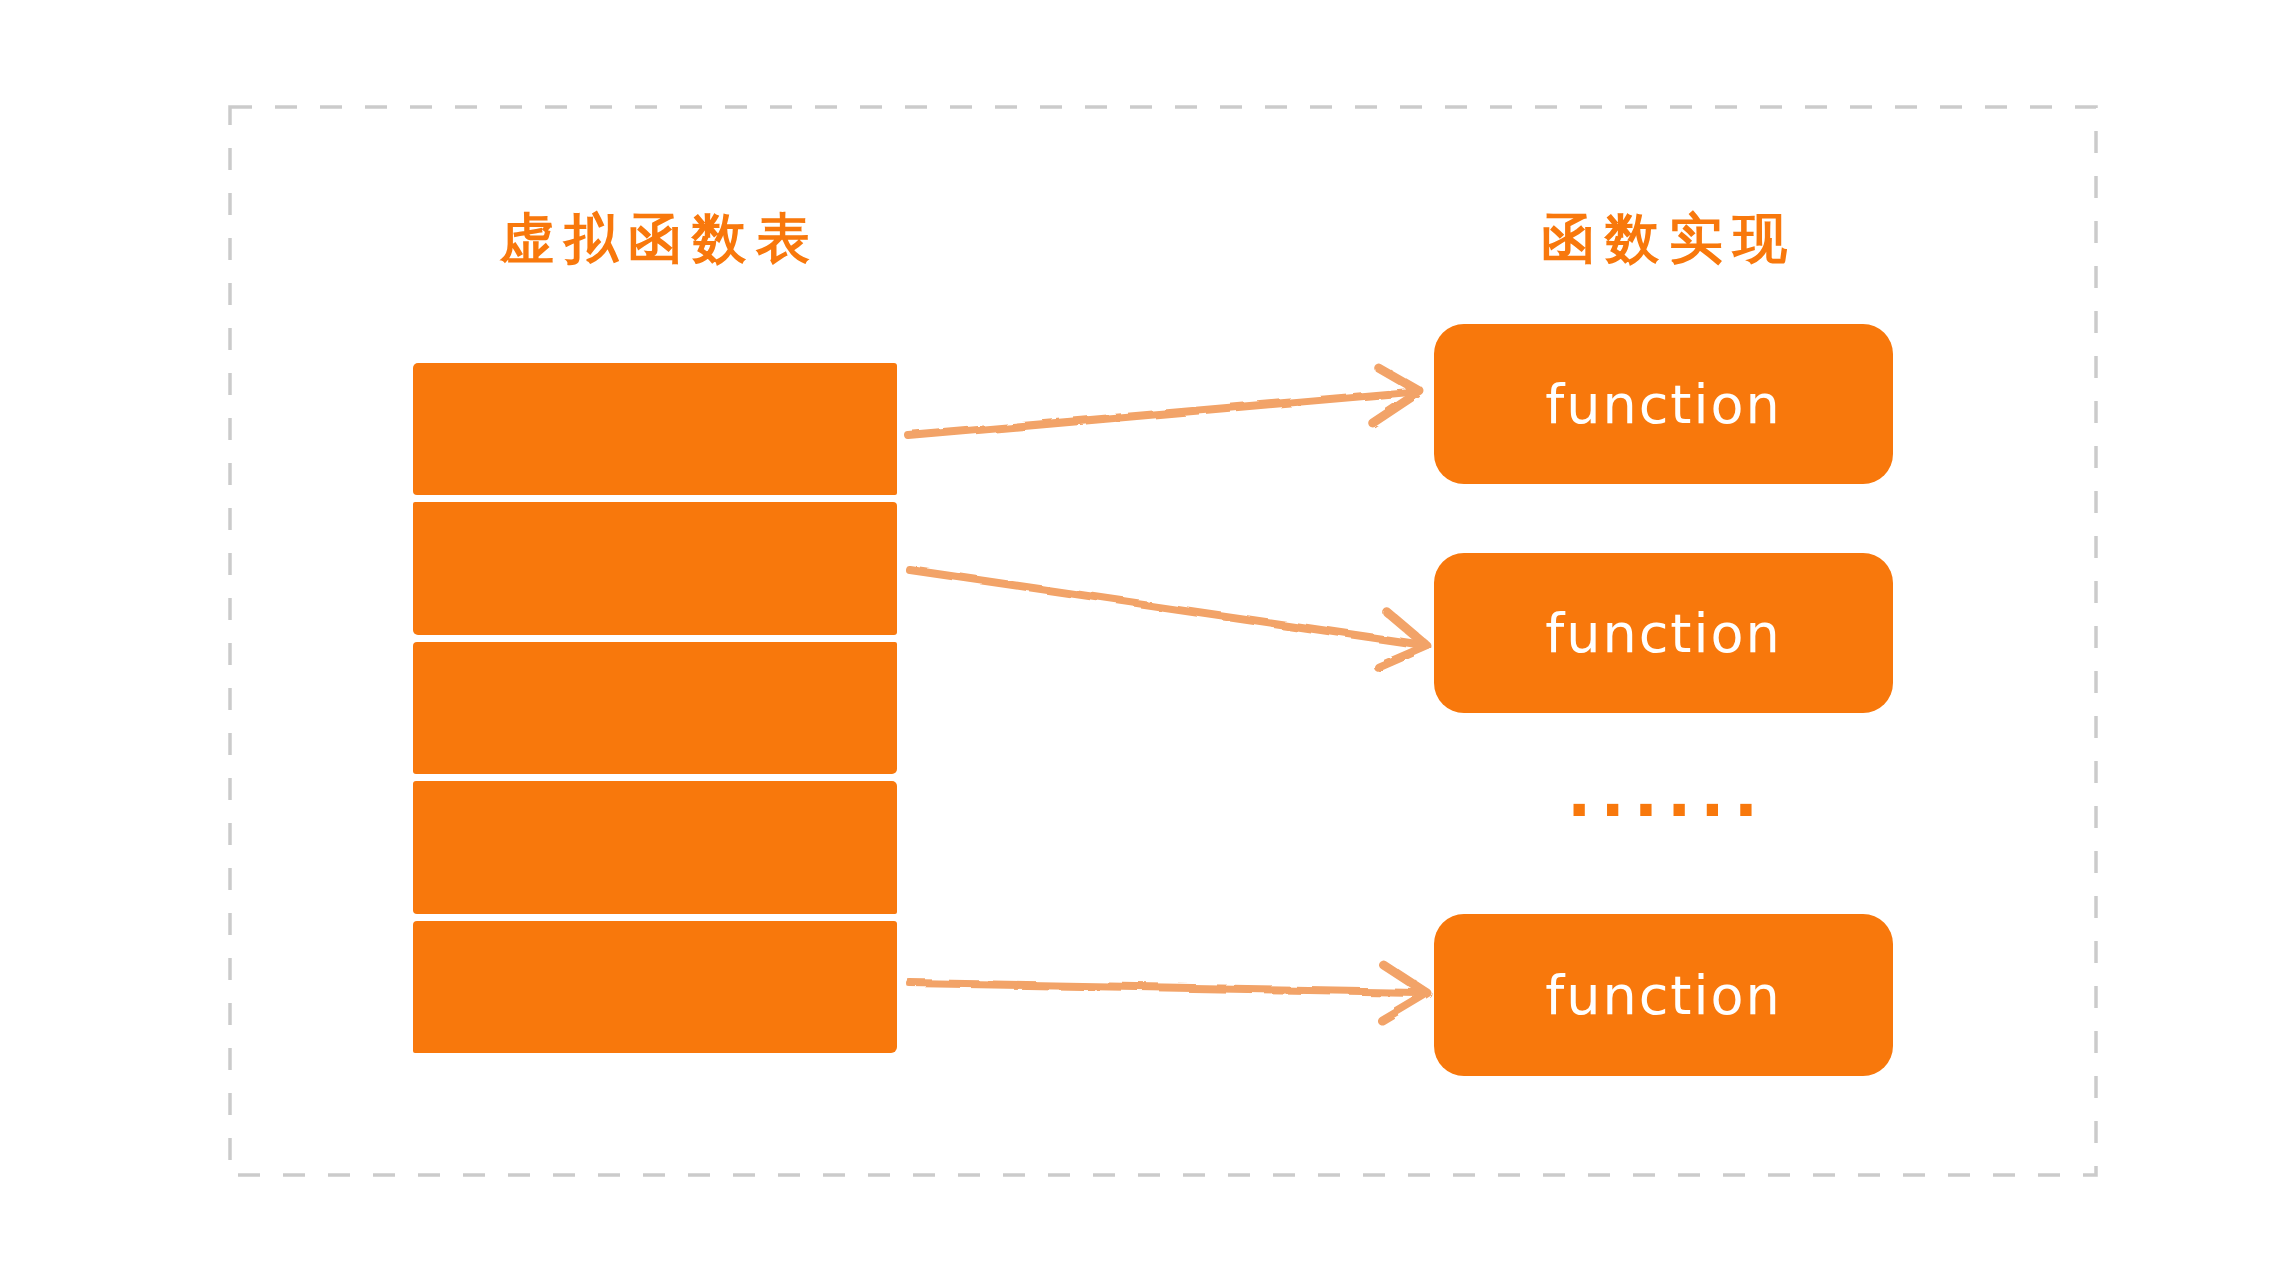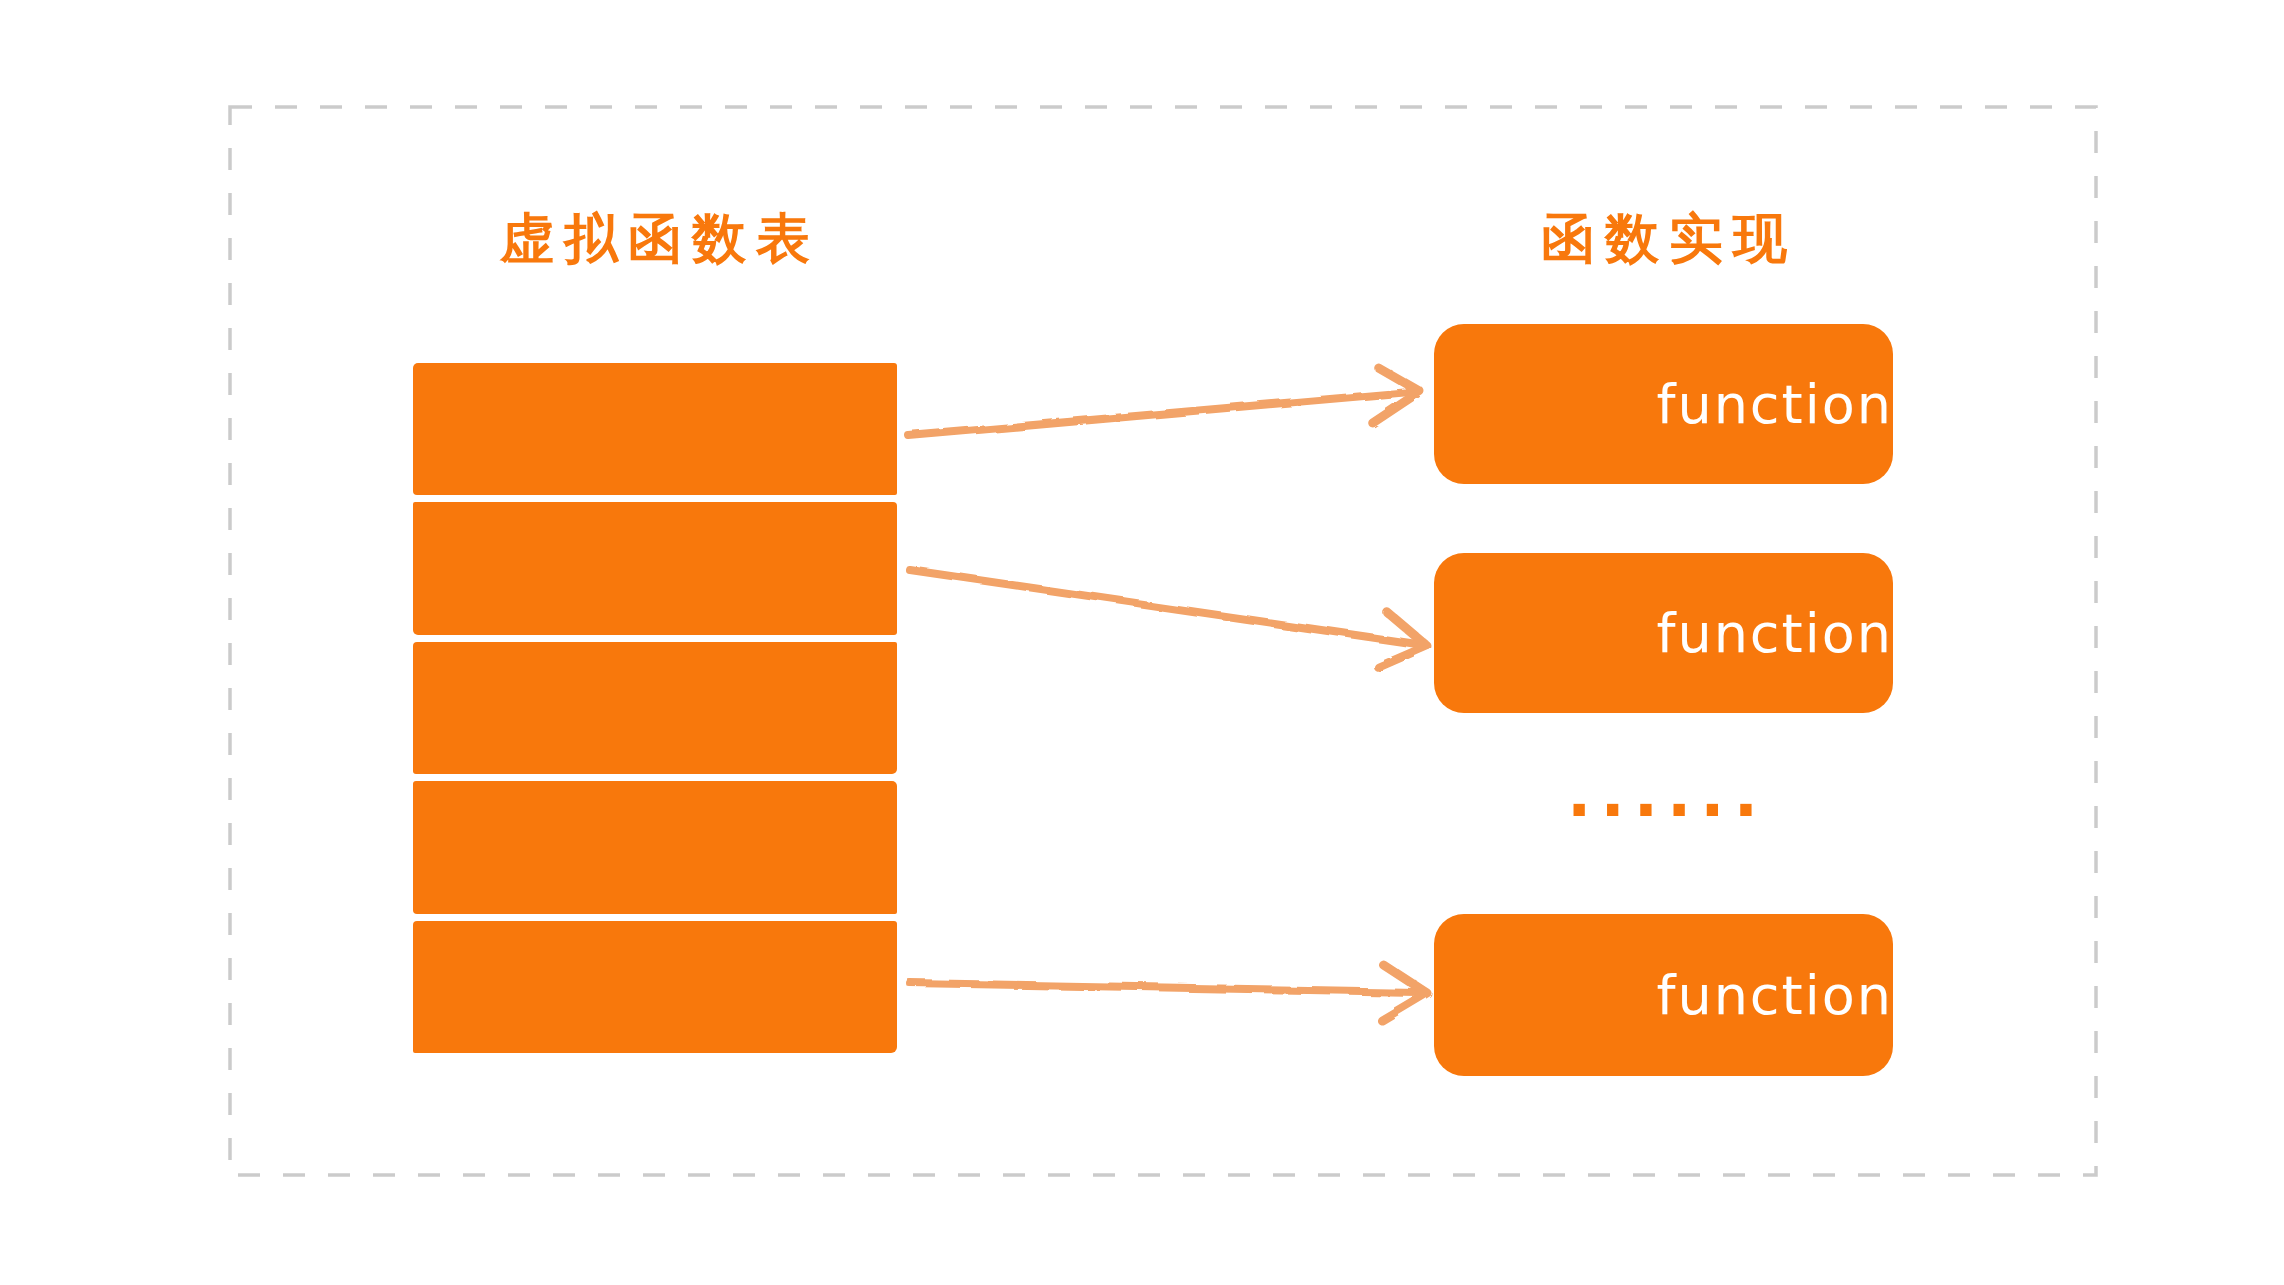--- a/index.html
+++ b/index.html
@@ -68,21 +68,21 @@
   .vtable-slot:nth-child(4){border-radius:3px 5px 2px 4px;}
   .vtable-slot:nth-child(5){border-radius:4px 3px 6px 2px;}
   .function-box{
     position:absolute;
     left:1392px;
     width:459px;height:160px;
     background:var(--primary-orange,#F8780C);
     border-radius:30px;
     display:flex;
     align-items:center;
-    justify-content:flex-end;
+    justify-content:center;
   }
   .fbox-1{top:324px;}
   .fbox-2{top:553px;}
   .fbox-3{top:914px;height:162px;}
   .function-label{
     color:var(--box-text-white,#FFFFFF);
     font-size:54px;
     letter-spacing:2px;
   }
   .ellipsis-dots{

